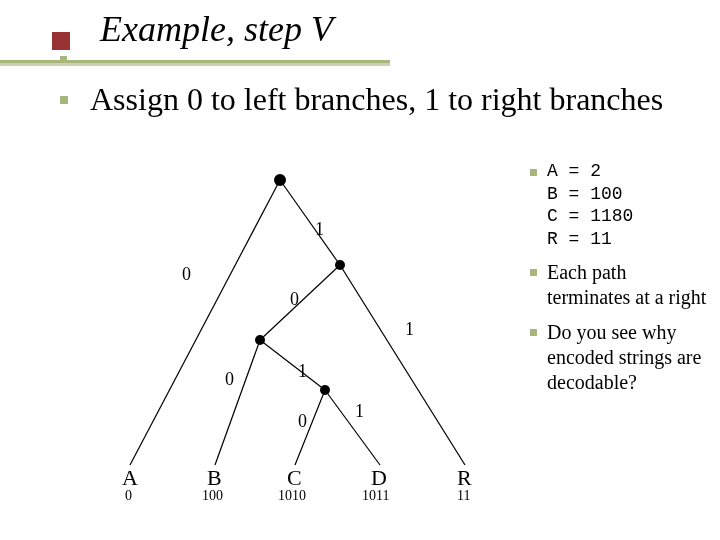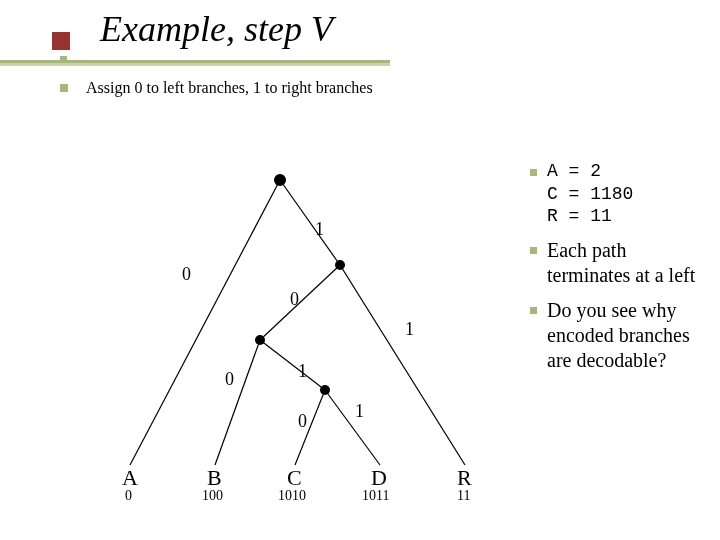--- a/index.html
+++ b/index.html
@@ -2,21 +2,21 @@
 <html><head>
 <meta charset="utf-8">
 <style>
   html,body{margin:0;padding:0;width:720px;height:540px;background:#fff;font-family:"Times New Roman",Times,serif;color:#000}
   .slide{position:relative;width:720px;height:380px}
   .title{position:absolute;left:100px;top:8px;font-size:36px;font-style:italic;color:#000}
   .title-underline{position:absolute;left:0;top:60px;width:390px;height:3px;background:#a7b77b}
   .title-shadow{position:absolute;left:0;top:63px;width:390px;height:3px;background:#c9d1b0}
   .accent-box{position:absolute;left:52px;top:32px;width:18px;height:18px;background:#993333}
   .small-box{position:absolute;left:60px;top:56px;width:7px;height:7px;background:#a7b77b}
-  .main-list{position:absolute;left:60px;top:78px;font-size:16px}
+  .main-list{position:absolute;left:60px;top:78px;font-size:32px}
   .main-list .row{margin-bottom:6px}
   .sq{display:inline-block;width:8px;height:8px;background:#a7b77b;margin-right:14px;vertical-align:middle}
   .main-list span.txt{vertical-align:middle}
   .diagram{position:absolute;left:100px;top:165px;width:410px;height:335px}
   .right-list{position:absolute;left:530px;top:160px;width:180px;font-size:20px}
   .right-list .item{display:flex;margin-bottom:10px}
   .right-list .bul{flex:0 0 auto;width:7px;height:7px;background:#a7b77b;margin-top:9px;margin-right:10px}
   .right-list .body{flex:1 1 auto;line-height:1.25}
   .mono{font-family:"Courier New",Courier,monospace;font-size:18px;line-height:1.25}
 </style>
@@ -77,27 +77,28 @@
       <text x="357" y="320" font-size="22">R</text>
       <text x="357" y="335" font-size="14">11</text>
     </g>
   </svg>
 
   <div class="right-list">
     <div class="item">
       <div class="bul"></div>
       <div class="body mono">
         <div>A = 2</div>
+        <div>B = 100</div>
         <div>C = 1180</div>
         <div>R = 11</div>
       </div>
     </div>
     <div class="item">
       <div class="bul"></div>
-      <div class="body">Each path terminates at a left</div>
+      <div class="body">Each path terminates at a right</div>
     </div>
     <div class="item">
       <div class="bul"></div>
-      <div class="body">Do you see why encoded branches are decodable?</div>
+      <div class="body">Do you see why encoded strings are decodable?</div>
     </div>
   </div>
 
 </div>
 
 </body></html>

